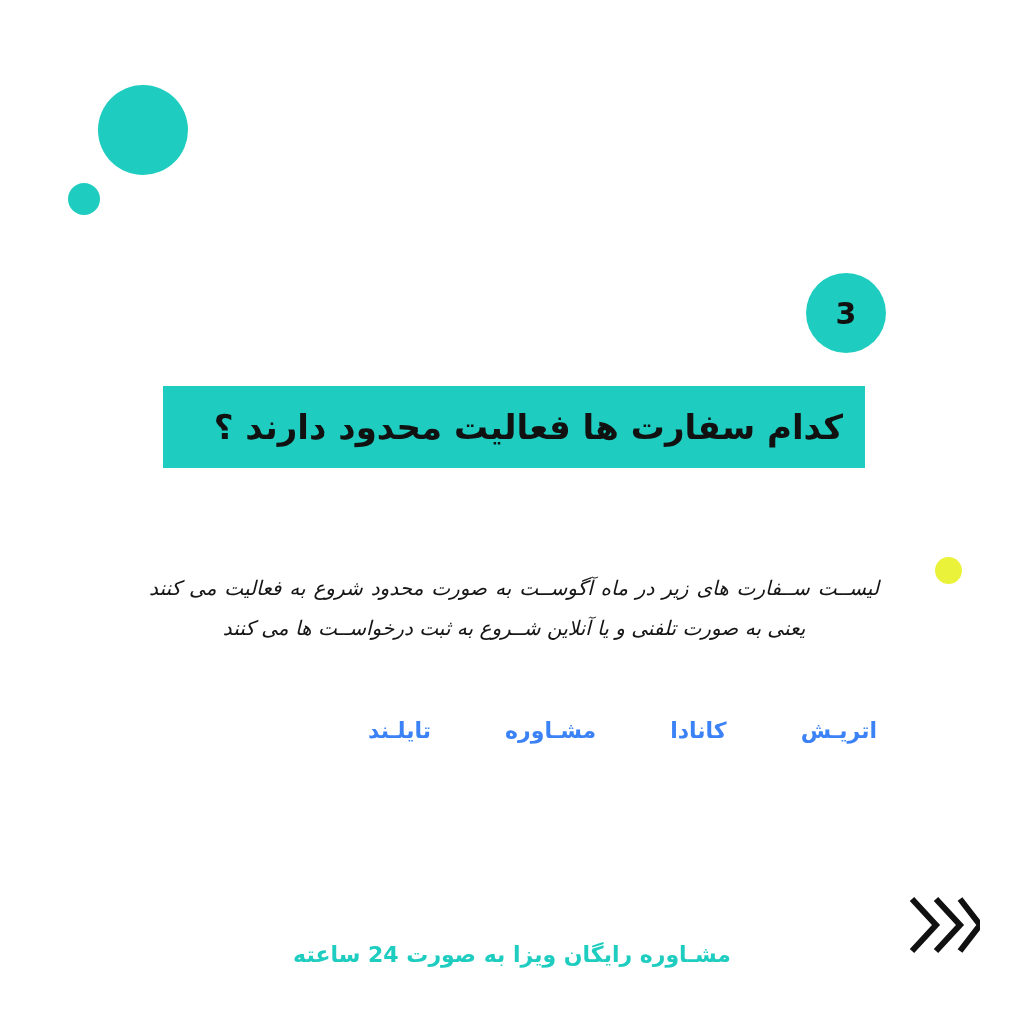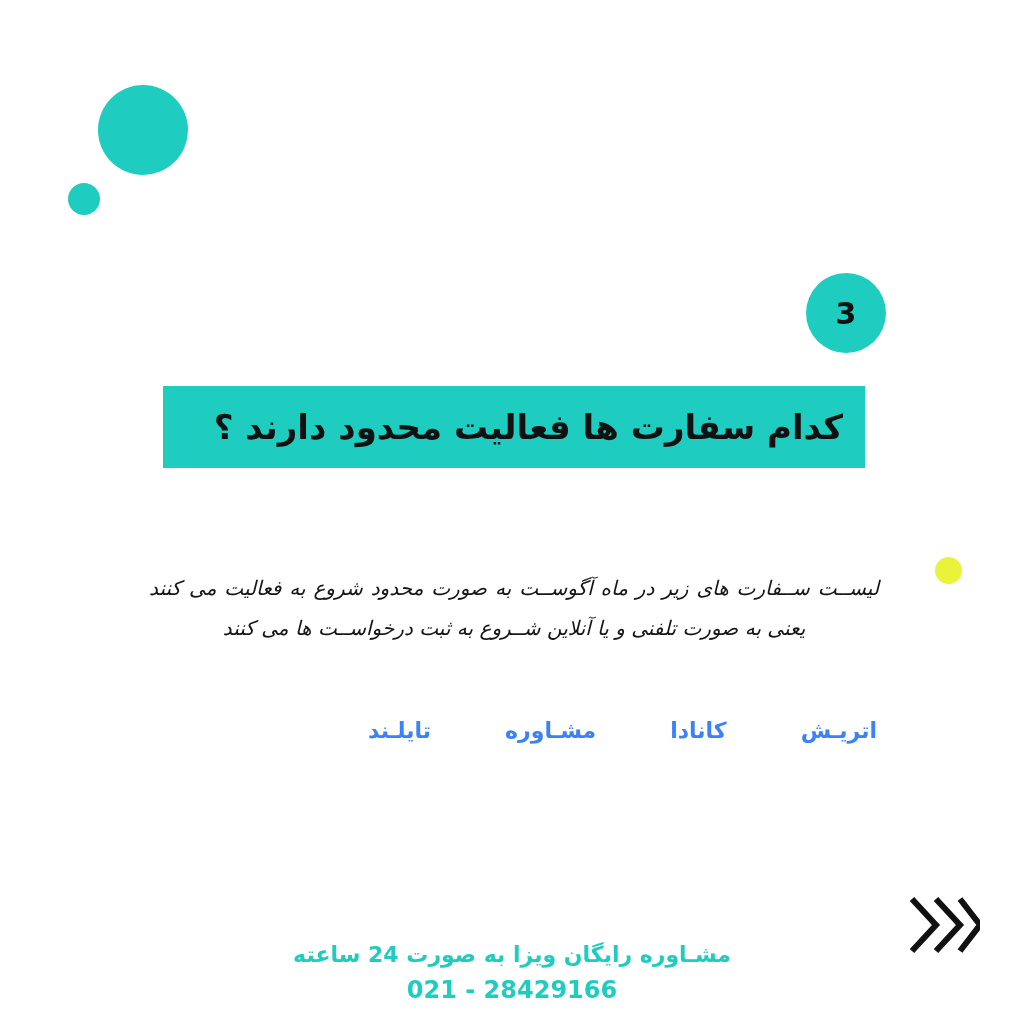--- a/index.html
+++ b/index.html
@@ -187,16 +187,15 @@
   <div class="chevrons">
     <svg width="74" height="64" viewBox="0 0 74 64" fill="none" xmlns="http://www.w3.org/2000/svg">
       <path d="M6 6 L30 32 L6 58" stroke="#111111" stroke-width="6" fill="none" stroke-linecap="butt" stroke-linejoin="miter"></path>
       <path d="M30 6 L54 32 L30 58" stroke="#111111" stroke-width="6" fill="none" stroke-linecap="butt" stroke-linejoin="miter"></path>
       <path d="M54 6 L74 32 L54 58" stroke="#111111" stroke-width="6" fill="none" stroke-linecap="butt" stroke-linejoin="miter"></path>
     </svg>
   </div>
 
   <div class="footer">
     <div class="footer-line1">مشـاوره رایگان ویزا به صورت 24 ساعته</div>
-    <div class="footer-line2">021 - 28429166</div>
   </div>
 
 </div>
 
 </body></html>

